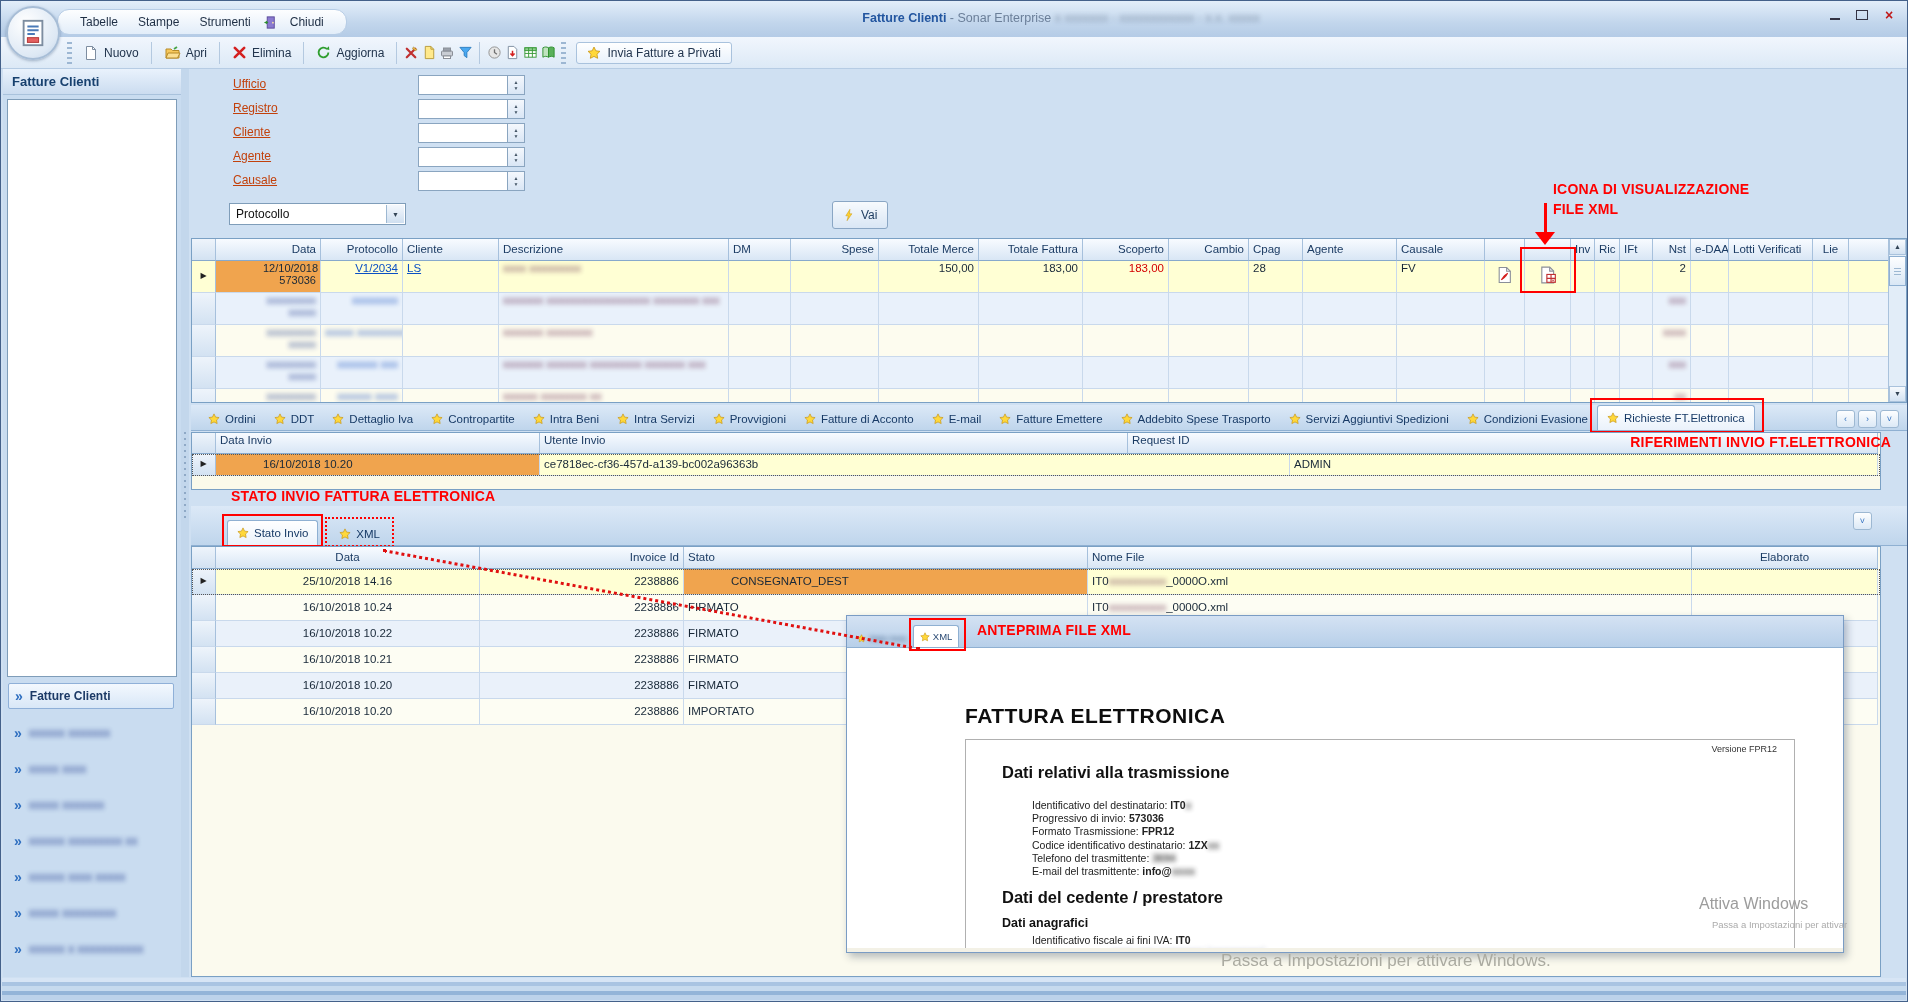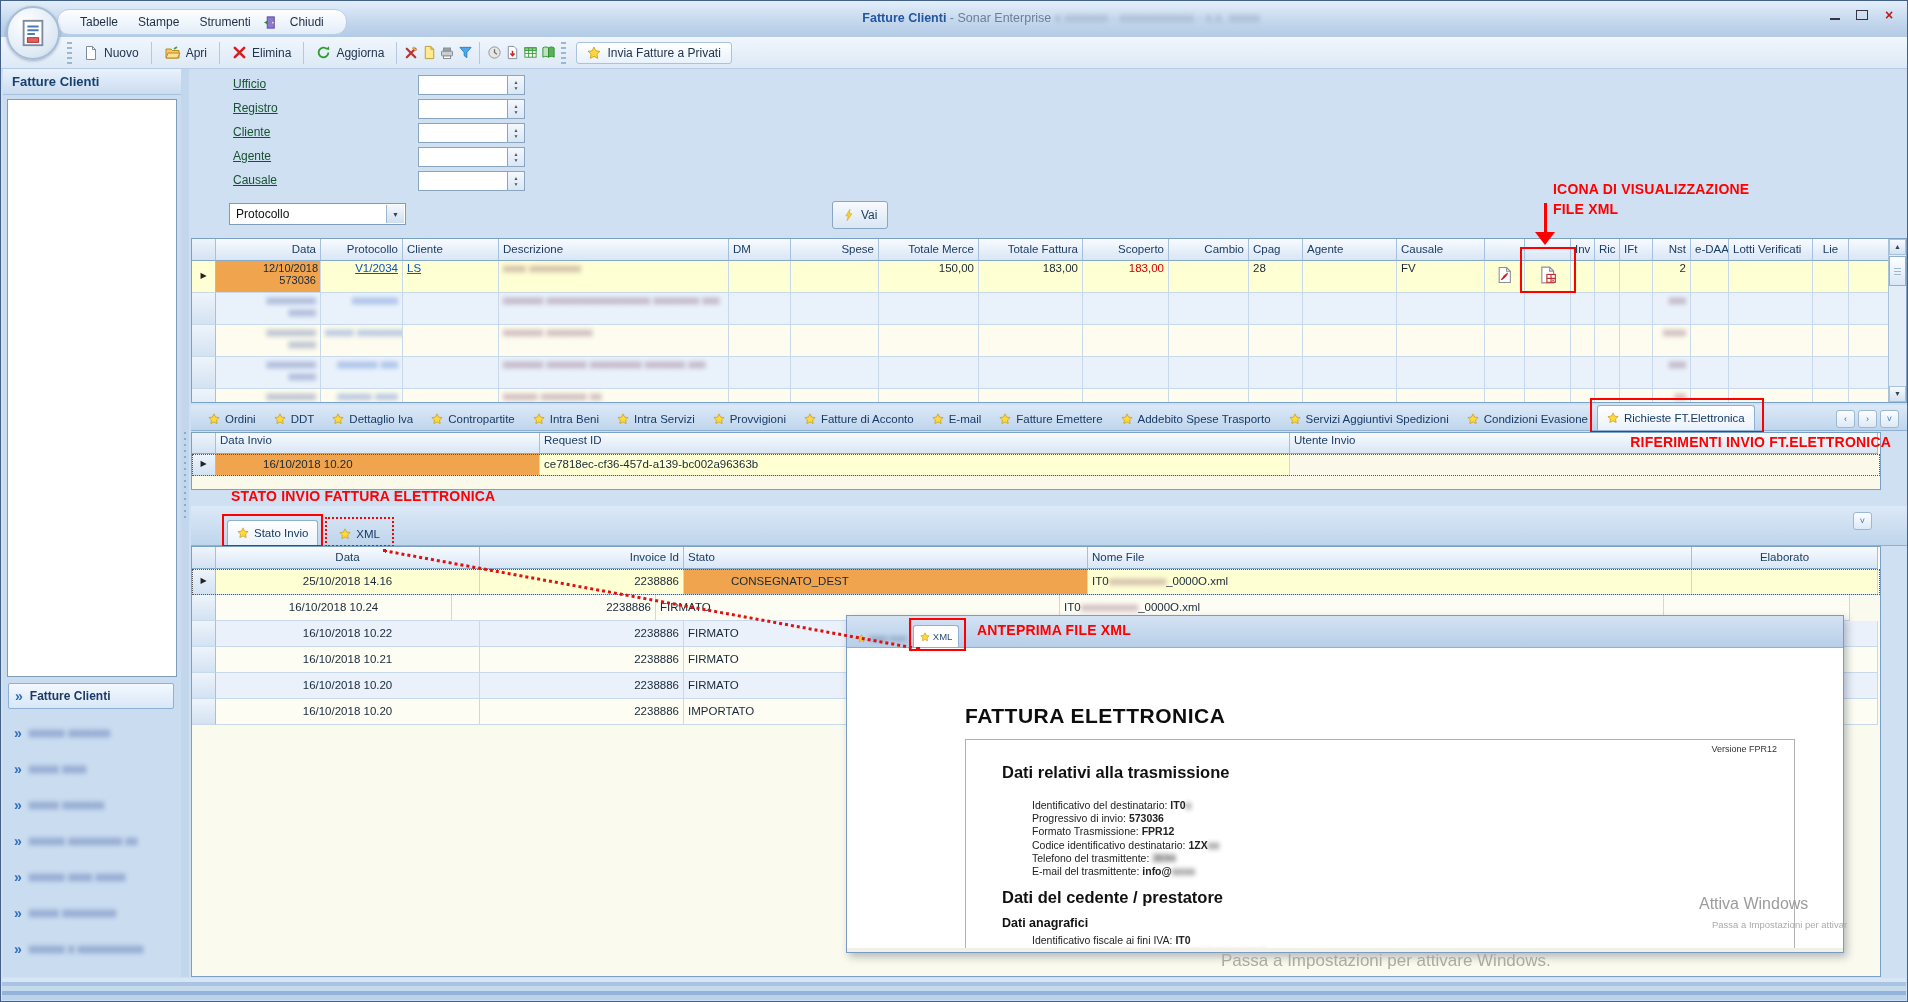--- a/index.html
+++ b/index.html
@@ -45,21 +45,21 @@
   .sb-white{position:absolute;left:4px;top:30px;width:168px;height:576px;background:#fff;border:1px solid #7f9db9;}
   .navitem{position:absolute;left:5px;width:166px;height:26px;display:flex;align-items:center;gap:7px;
     font-size:12px;color:#1c3least;color:#1c3a66;padding-left:6px;box-sizing:border-box;border-radius:2px;}
   .navitem.sel{background:linear-gradient(#f3f8fe,#d8e7f7);border:1px solid #8fb0d8;font-weight:bold;}
   .chev{color:#2f6fc0;font-weight:bold;font-size:14px;}
   .vgrip{position:absolute;left:180px;top:68px;width:8px;bottom:24px;
     background:#c3d7ec;}
   .vgrip:before{content:"";position:absolute;left:3px;top:40%;width:2px;height:90px;
     background:repeating-linear-gradient(180deg,#8fa9c6 0 2px,transparent 2px 6px);}
 
-  .flabel{position:absolute;font-size:12px;color:#14532d;text-decoration:underline;cursor:pointer;}
+  .flabel{position:absolute;font-size:12px;color:#c2410c;text-decoration:underline;cursor:pointer;}
   .spinbox{position:absolute;width:90px;height:20px;background:#fff;border:1px solid #8aa5c0;box-sizing:border-box;}
   .spinner{position:absolute;width:17px;height:20px;box-sizing:border-box;border:1px solid #8aa5c0;border-left:none;
     background:linear-gradient(#f4f8fd,#d9e6f5);display:flex;flex-direction:column;align-items:center;justify-content:center;font-size:5px;color:#456;}
   .ddown{position:absolute;height:22px;background:#fff;border:1px solid #7f9db9;font-size:12px;color:#111;
     display:flex;align-items:center;padding-left:6px;box-sizing:border-box;}
   .ddbtn{position:absolute;right:1px;top:1px;bottom:1px;width:17px;background:linear-gradient(#f4f8fd,#cfdff0);
     border-left:1px solid #9db8d2;display:flex;align-items:center;justify-content:center;font-size:7px;color:#345;}
   .txtinput{position:absolute;height:22px;background:#fff;border:1px solid #7f9db9;font-size:12px;color:#111;
     padding:0 5px;box-sizing:border-box;font-family:"Liberation Sans",sans-serif;}
   .vaibtn{position:absolute;height:26px;display:flex;align-items:center;gap:5px;padding:0 10px;
@@ -738,27 +738,28 @@
   <div class="tabnav" style="right:8px;top:409px;">
     <div class="tabnavbtn">‹</div>
     <div class="tabnavbtn">›</div>
     <div class="tabnavbtn">˅</div>
   </div>
 
   <div class="grid" id="richieste-grid" style="left:190px;top:431px;width:1690px;height:58px;background:#fbfaea;">
       <div class="g-row" style="height: 21px;">
         <div class="gc gh ind" style="width: 24px; flex: 0 0 auto;"></div>
         <div class="gc gh al" style="width: 324px; flex: 0 0 auto;">Data Invio</div>
+        <div class="gc gh al" style="width: 588px; flex: 0 0 auto;">Utente Invio</div>
         <div class="gc gh al" style="width: 750px; flex: 0 0 auto;">Request ID</div>
-        <div class="gc gh al" style="width: 588px; flex: 0 0 auto;">Utente Invio</div>
       </div>
       <div class="g-row dotted" style="height: 22px;">
         <div class="gc ind" style="width: 24px; flex: 0 0 auto; line-height: 18px;">▶</div>
         <div class="gc al cellsel" style="width: 324px; flex: 0 0 auto; line-height: 18px;">16/10/2018 10.20</div>
         <div class="gc al" style="width: 750px; flex: 0 0 auto; background: rgb(255, 255, 212); line-height: 18px;">ce7818ec-cf36-457d-a139-bc002a96363b</div>
+        <div class="gc al" style="width: 588px; flex: 0 0 auto; background: rgb(255, 255, 212); line-height: 18px;">ADMIN</div>
       </div>
     </div>
 
   <div class="tabstrip" id="stato-tabs" style="left:190px;top:505px;width:1716px;height:40px;padding-left:36px;">
       <div class="dtab active" style="height: 24px;">
         <span>
           <svg class="ic" width="12" height="12">
             <use href="#i-star"></use>
           </svg>
         </span>
@@ -789,21 +790,21 @@
       <div class="g-row dotted" style="height: 26px;">
         <div class="gc ind" style="width: 24px; flex: 0 0 auto; line-height: 22px;">▶</div>
         <div class="gc ac" style="width: 264px; flex: 0 0 auto; line-height: 22px; background: rgb(255, 255, 212);">25/10/2018 14.16</div>
         <div class="gc ar" style="width: 204px; flex: 0 0 auto; line-height: 22px; background: rgb(255, 255, 212);">2238886</div>
         <div class="gc al cellsel" style="width: 404px; flex: 0 0 auto; line-height: 22px; background: rgb(255, 255, 212);">CONSEGNATO_DEST</div>
         <div class="gc al" style="width: 604px; flex: 0 0 auto; line-height: 22px; background: rgb(255, 255, 212);"><span>IT0</span><span class="rx rxm">xxxxxxxxxx</span><span>_0000O.xml</span></div>
         <div class="gc ac" style="width: 186px; flex: 0 0 auto; line-height: 22px; background: rgb(255, 255, 212);"></div>
       </div>
       <div class="g-row" style="height: 26px;">
         <div class="gc ind" style="width: 24px; flex: 0 0 auto; line-height: 22px;"></div>
-        <div class="gc ac" style="width: 236px; flex: 0 0 auto; line-height: 22px; background: rgb(253, 253, 243);">16/10/2018 10.24</div>
+        <div class="gc ac" style="width: 264px; flex: 0 0 auto; line-height: 22px; background: rgb(253, 253, 243);">16/10/2018 10.24</div>
         <div class="gc ar" style="width: 204px; flex: 0 0 auto; line-height: 22px; background: rgb(253, 253, 243);">2238886</div>
         <div class="gc al" style="width: 404px; flex: 0 0 auto; line-height: 22px; background: rgb(253, 253, 243);">FIRMATO</div>
         <div class="gc al" style="width: 604px; flex: 0 0 auto; line-height: 22px; background: rgb(253, 253, 243);"><span>IT0</span><span class="rx rxm">xxxxxxxxxx</span><span>_0000O.xml</span></div>
         <div class="gc ac" style="width: 186px; flex: 0 0 auto; line-height: 22px; background: rgb(253, 253, 243);"></div>
       </div>
       <div class="g-row" style="height: 26px;">
         <div class="gc ind" style="width: 24px; flex: 0 0 auto; line-height: 22px;"></div>
         <div class="gc ac" style="width: 264px; flex: 0 0 auto; line-height: 22px; background: rgb(234, 241, 250);">16/10/2018 10.22</div>
         <div class="gc ar" style="width: 204px; flex: 0 0 auto; line-height: 22px; background: rgb(234, 241, 250);">2238886</div>
         <div class="gc al" style="width: 404px; flex: 0 0 auto; line-height: 22px; background: rgb(234, 241, 250);">FIRMATO</div>

